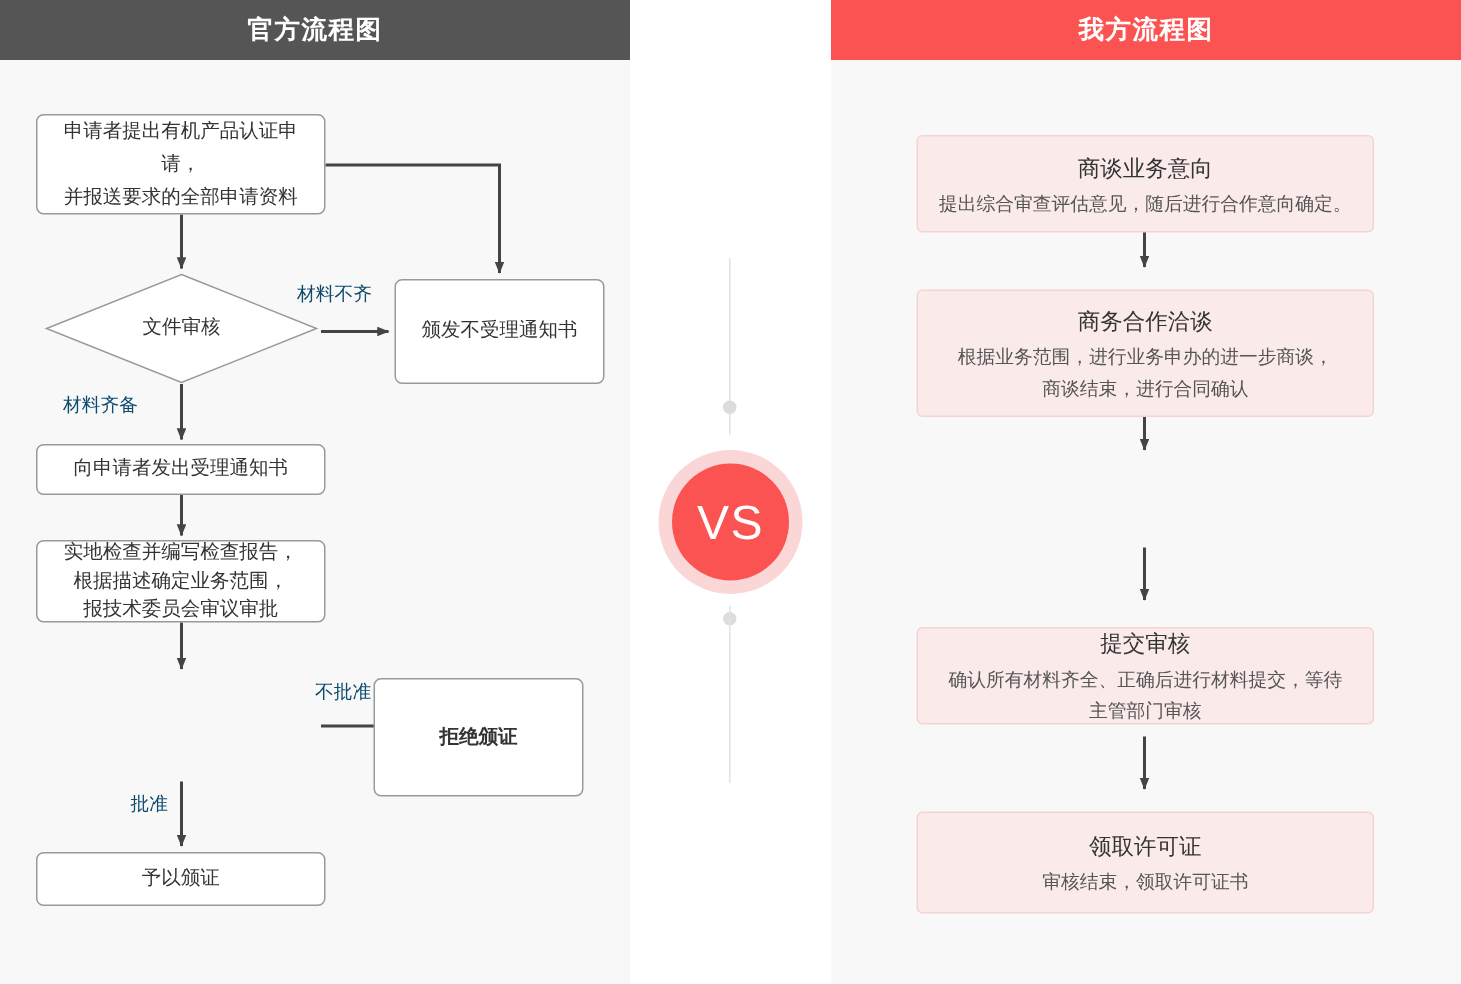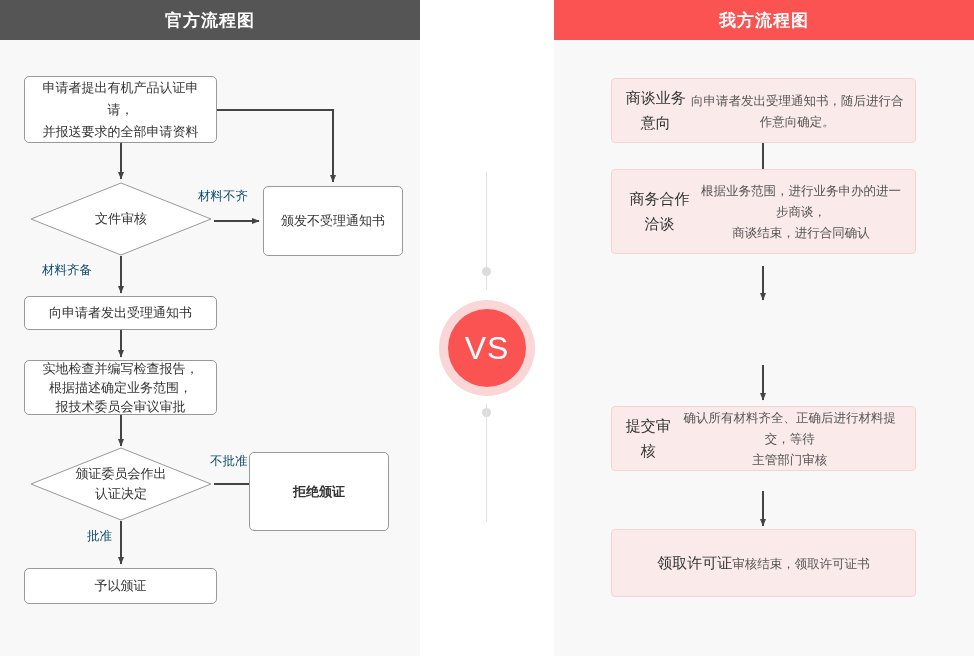--- a/index.html
+++ b/index.html
@@ -100,25 +100,26 @@
   
   .card {
     position: absolute;
     box-sizing: border-box;
     left: 57px;
     width: 305px;
     background: #fbeaea;
     border: 1px solid #f6d3d3;
     border-radius: 4px;
     display: flex;
-    flex-direction: row;
+    flex-direction: column;
     align-items: center;
     justify-content: center;
     text-align: center;
     padding: 6px 10px;
+    margin-top: 12px;
   }
   .card-title {
     font-size: 15px;
     color: #333333;
     line-height: 25px;
   }
   .card-desc {
     font-size: 12.5px;
     color: #555555;
     line-height: 21px;
@@ -226,27 +227,20 @@
   <div class="node" style="left:24px; top:296px; width:193px; height:34px;">
     <span>向申请者发出受理通知书</span>
   </div>
 
   <div class="node" style="left:24px; top:360px; width:193px; height:55px;">
     <span style="white-space:pre-line; line-height:19px;">实地检查并编写检查报告，
 根据描述确定业务范围，
 报技术委员会审议审批</span>
   </div>
 
-  <div class="diamond" style="left:30px; top:447px; width:182px; height:74px;">
-    <svg width="182" height="74" viewBox="0 0 182 74">
-      <polygon points="91,1 181,37 91,73 1,37" fill="#ffffff" stroke="#999999" stroke-width="1"></polygon>
-    </svg>
-    <div class="dlabel" style="white-space:pre-line;">颁证委员会作出
-认证决定</div>
-  </div>
 
   <div class="node" style="left:249px; top:452px; width:140px; height:79px;font-weight:bold;">
     <span>拒绝颁证</span>
   </div>
 
   <div class="node" style="left:24px; top:568px; width:193px; height:36px;">
     <span>予以颁证</span>
   </div>
 
   <div class="edge-label" style="left:198px; top:188px;">材料不齐</div>
@@ -276,24 +270,24 @@
       </marker>
     </defs>
     <line x1="209" y1="143" x2="209" y2="178" stroke="#444444" stroke-width="2" marker-end="url(#arrowhead2)"></line>
     <line x1="209" y1="266" x2="209" y2="300" stroke="#444444" stroke-width="2" marker-end="url(#arrowhead2)"></line>
     <line x1="209" y1="365" x2="209" y2="400" stroke="#444444" stroke-width="2" marker-end="url(#arrowhead2)"></line>
     <line x1="209" y1="491" x2="209" y2="526" stroke="#444444" stroke-width="2" marker-end="url(#arrowhead2)"></line>
   </svg>
 
   <div class="card" style="top:78px; height:65px;">
     <div class="card-title">商谈业务意向</div>
-    <div class="card-desc" style="white-space:pre-line;">向申请者发出受理通知书，随后进行合作意向确定。</div>
-  </div>
-
-  <div class="card" style="top:169px; height:85px;">
+    <div class="card-desc" style="white-space:pre-line;">提出综合审查评估意见，随后进行合作意向确定。</div>
+  </div>
+
+  <div class="card" style="top:181px; height:85px;">
     <div class="card-title">商务合作洽谈</div>
     <div class="card-desc" style="white-space:pre-line;">根据业务范围，进行业务申办的进一步商谈，
 商谈结束，进行合同确认</div>
   </div>
 
 
   <div class="card" style="top:406px; height:65px;">
     <div class="card-title">提交审核</div>
     <div class="card-desc" style="white-space:pre-line;">确认所有材料齐全、正确后进行材料提交，等待
 主管部门审核</div>

